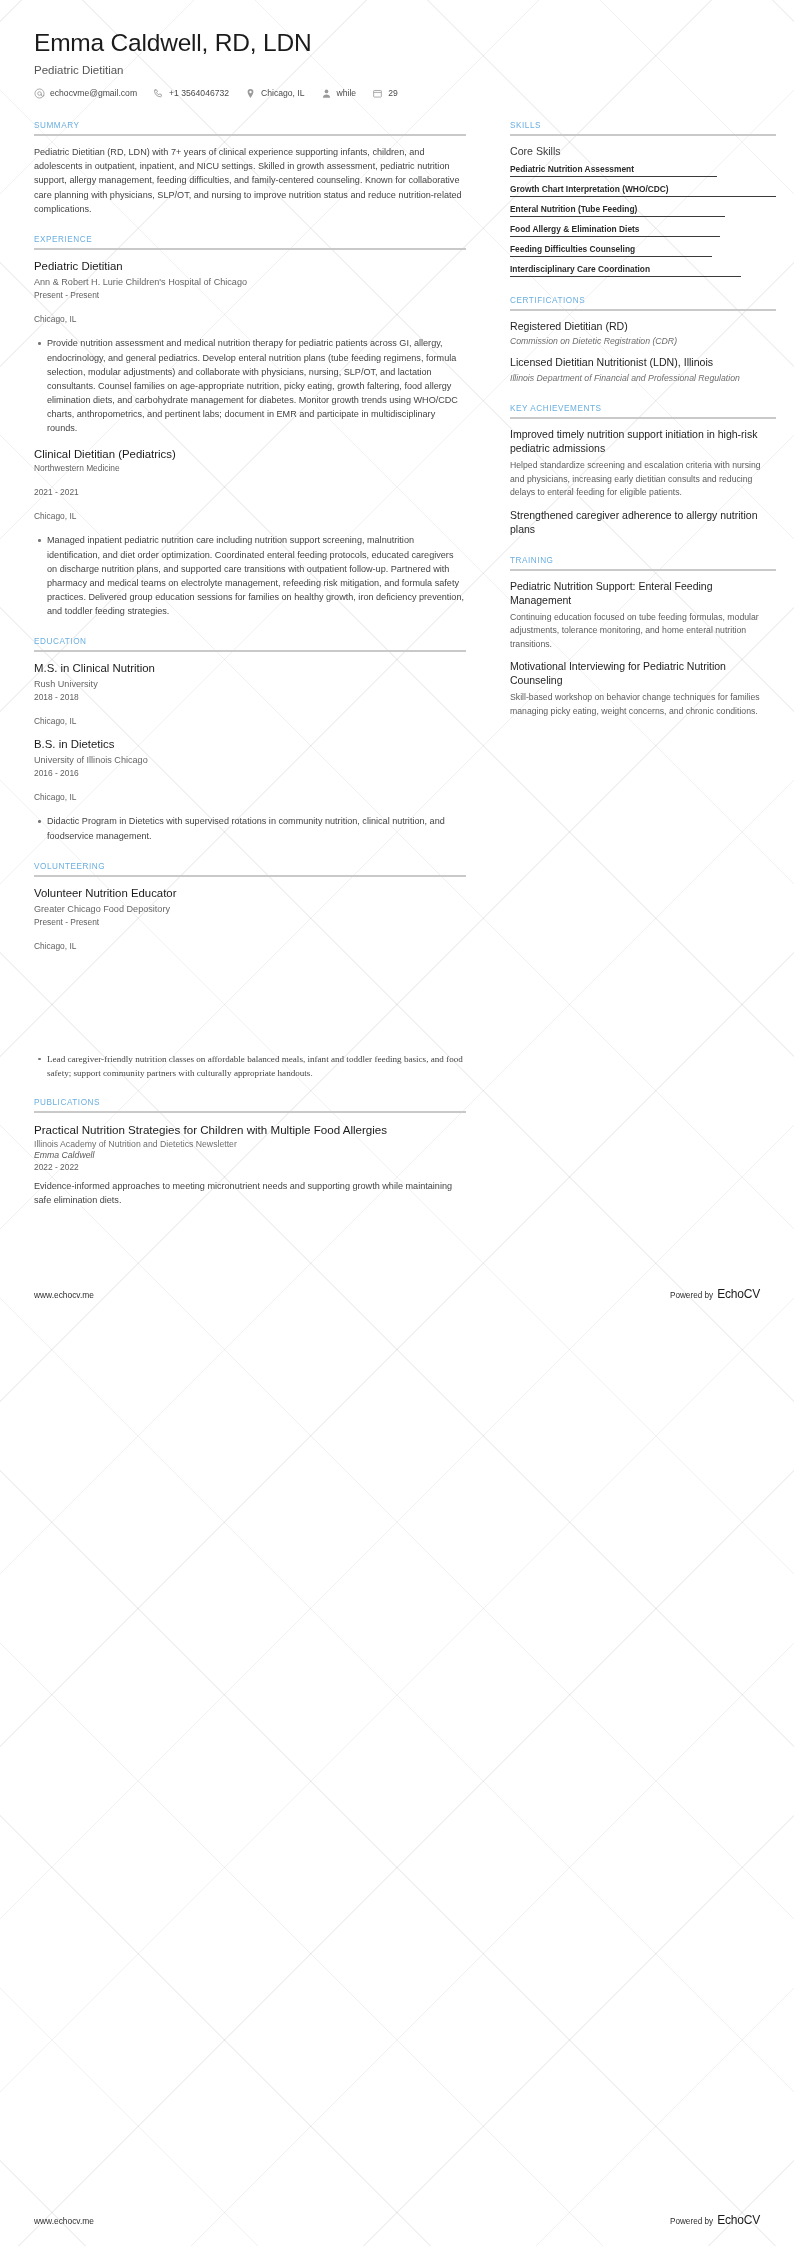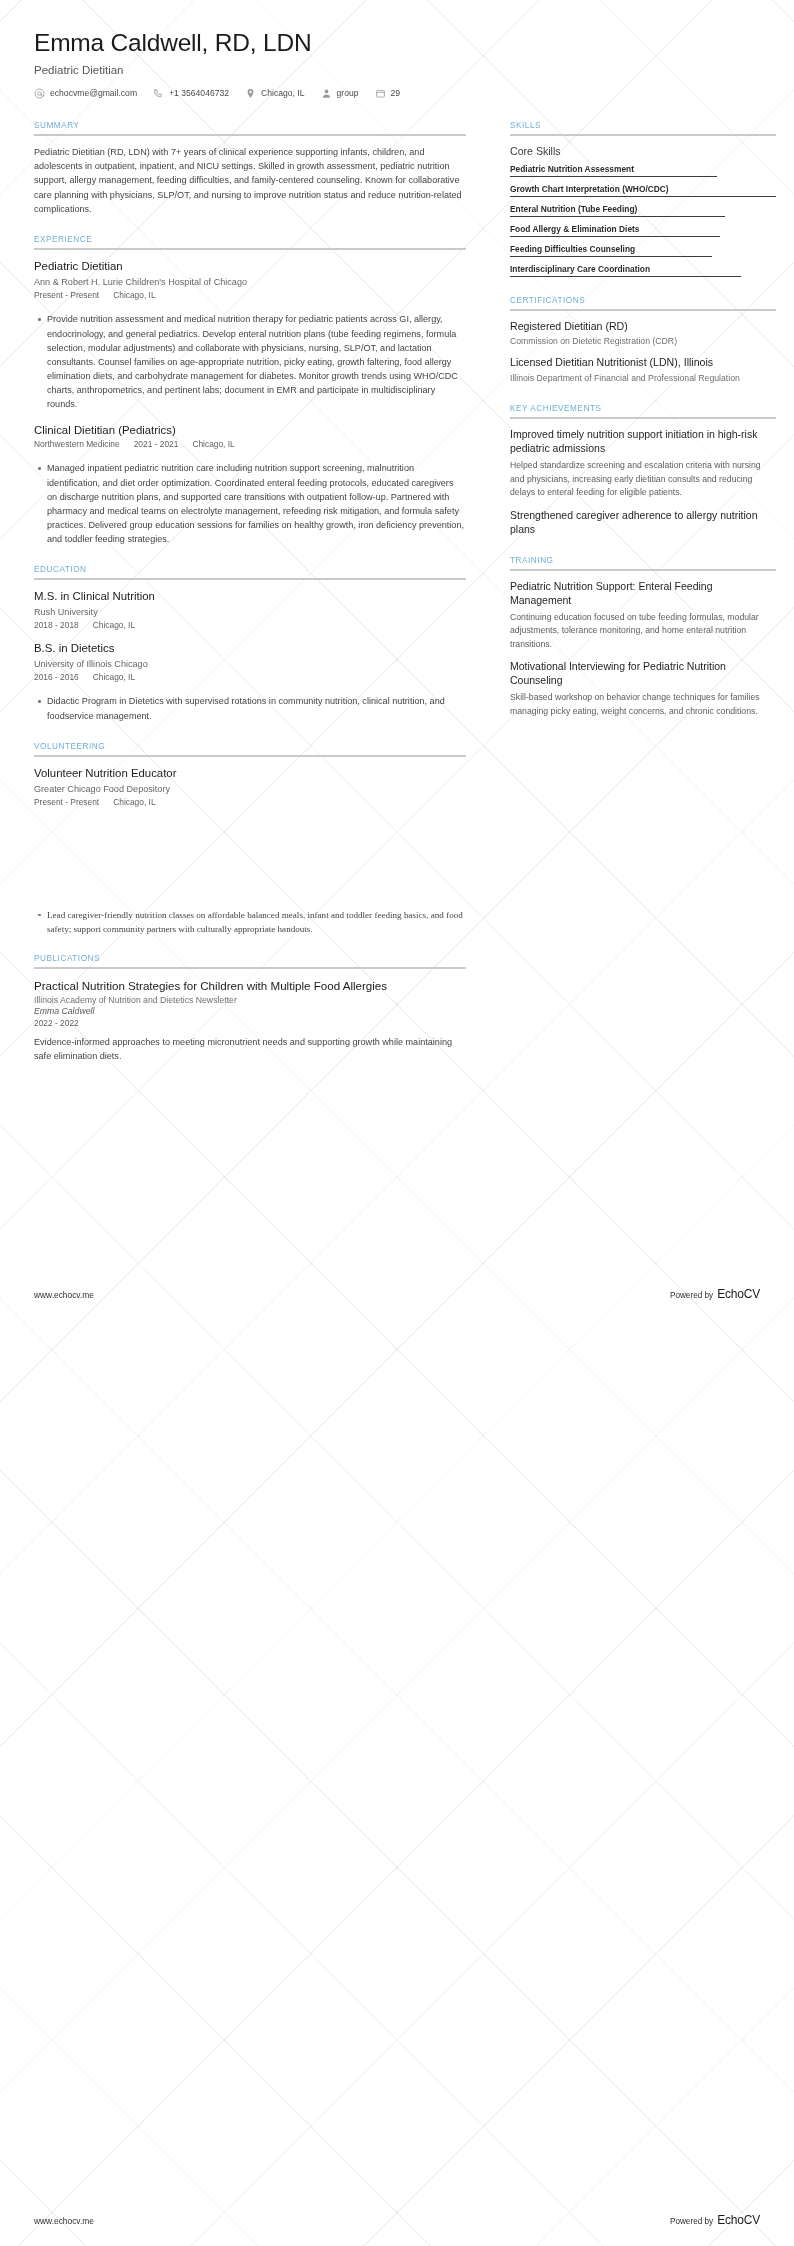--- a/index.html
+++ b/index.html
@@ -125,20 +125,21 @@
     line-height: 1.45;
     margin-bottom: 1px;
   }
   .entry-meta {
     display: flex;
     align-items: baseline;
     gap: 14px;
     font-size: 8.4px;
     color: #5f5f5f;
     margin-bottom: 4px;
+    flex-direction: column;
   }
   .entry-meta .loc { color: #5f5f5f; }
   ul.bullets {
     margin: 12px 0 0 0;
     padding-left: 13px;
     list-style: none;
   }
   ul.bullets li {
     position: relative;
     font-size: 9.1px;
@@ -181,20 +182,21 @@
     font-size: 10.6px;
     color: #1f1f1f;
     line-height: 1.3;
     margin-bottom: 2px;
   }
   .cert-issuer {
     font-size: 8.7px;
     color: #6f6f6f;
     line-height: 1.5;
     margin-bottom: 8px;
+    font-style: italic;
   }
   .ach-title {
     font-size: 10.5px;
     color: #1f1f1f;
     line-height: 1.33;
     margin-bottom: 3px;
   }
   .ach-desc {
     font-size: 8.7px;
     color: #5c5c5c;
@@ -297,21 +299,21 @@
           <span>Chicago, IL</span>
         </span>
 
         <span class="contact-item">
           <span class="ic">
             <svg width="11" height="11" viewBox="0 0 16 16" fill="currentColor">
               <circle cx="8" cy="5" r="2.7"></circle>
                 <path d="M2.8 14c0-2.9 2.3-4.6 5.2-4.6s5.2 1.7 5.2 4.6z"></path>
             </svg>
           </span>
-          <span>group</span>
+          <span>while</span>
         </span>
 
         <span class="contact-item">
           <span class="ic">
             <svg width="11" height="11" viewBox="0 0 16 16" fill="none" stroke="currentColor" stroke-width="1.2">
               <rect x="2.4" y="3.6" width="11.2" height="9.6" rx="1"></rect>
                 <path d="M2.4 6.4h11.2"></path>
             </svg>
           </span>
           <span>29</span>

